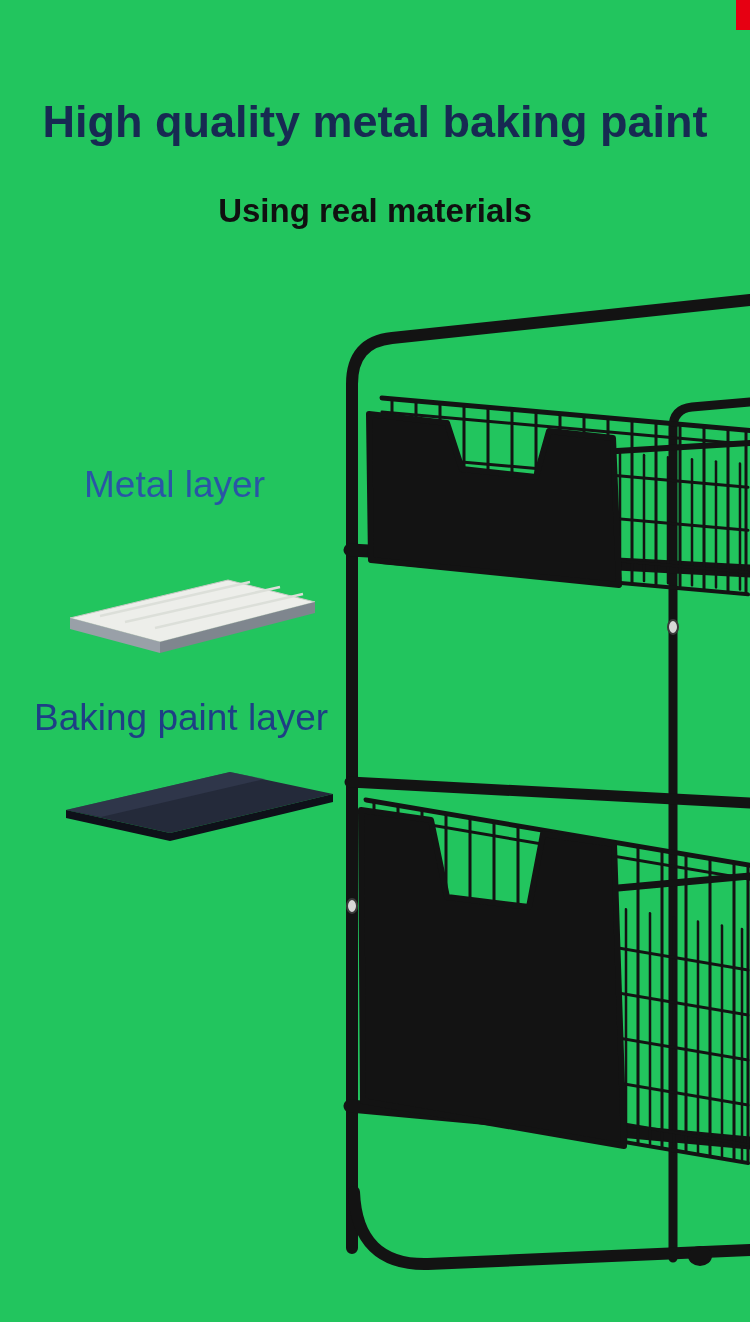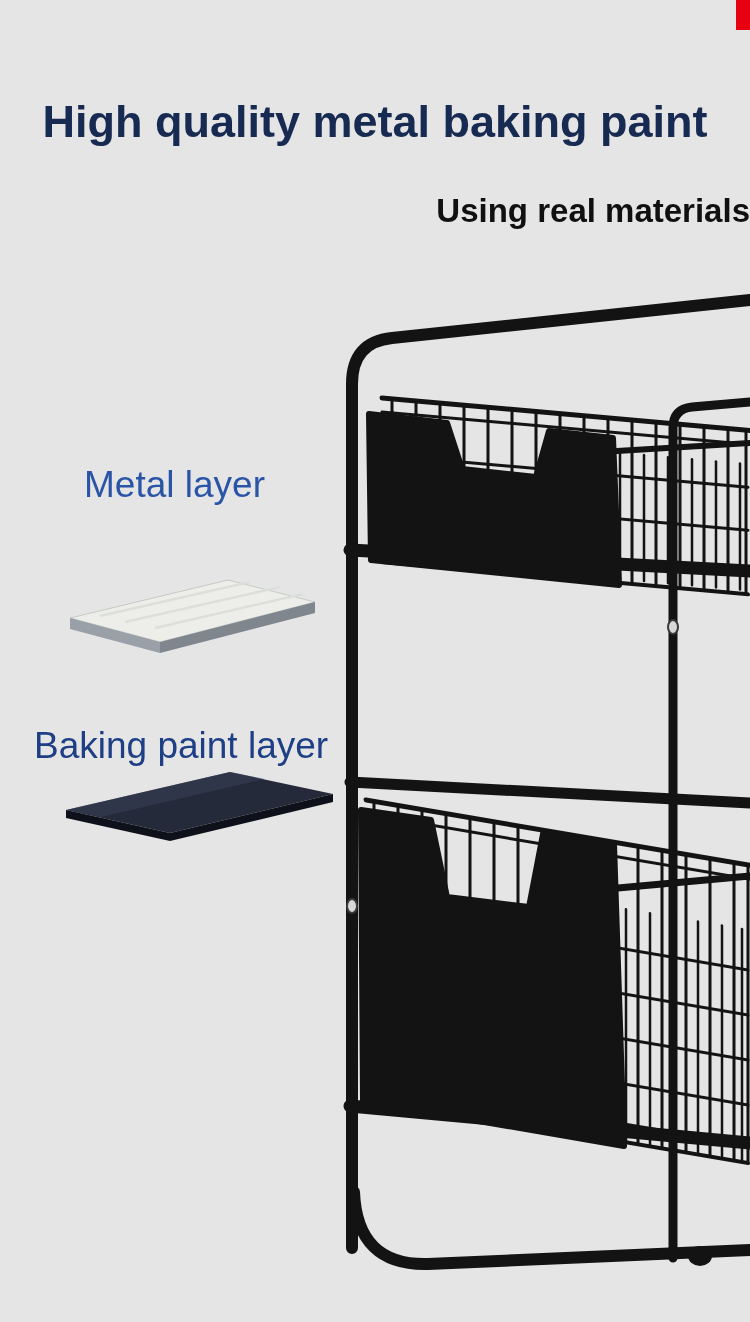--- a/index.html
+++ b/index.html
@@ -1,28 +1,28 @@
 <!DOCTYPE html>
 <html style="--title: #172a52; --subtitle: #101010; --metal-label: #2a55a6; --baking-label: #1e3f85; --corner-mark: #e60012; --rack: #131313; --metal-sheet-top: #edeeea; --metal-sheet-edge: #99a0a8; --metal-sheet-edge2: #7f868e; --paint-sheet-top: #242a3a; --paint-sheet-sheen: #39415a; --paint-sheet-edge: #0e1119;"><head>
 <meta charset="utf-8">
 <style>
   html,body{margin:0;padding:0;background:#ffffff;}
   body{width:750px;height:1322px;position:relative;font-family:"Liberation Sans",sans-serif;}
-  .canvas{position:absolute;left:0;top:0;width:750px;height:1322px;background:#e5e5e5;overflow:hidden;}
+  .canvas{position:absolute;left:0;top:0;width:750px;height:1322px;background:#22c55e;overflow:hidden;}
 
   .corner-mark{position:absolute;top:0;right:0;width:14px;height:30px;background:var(--corner-mark,#e60012);}
 
   .title{position:absolute;top:96px;left:0;width:100%;text-align:center;margin:0;
          font-size:45px;font-weight:700;color:var(--title,#172a52);white-space:nowrap;}
-  .subtitle{position:absolute;top:192px;left:0;width:100%;text-align:right;margin:0;
+  .subtitle{position:absolute;top:192px;left:0;width:100%;text-align:center;margin:0;
          font-size:33px;font-weight:700;color:var(--subtitle,#101010);}
 
   .layer-label{position:absolute;font-weight:400;font-size:37px;white-space:nowrap;}
   .metal-label{top:464px;left:84px;color:var(--metal-label,#2a55a6);}
-  .paint-label{top:697px;left:34px;color:var(--baking-label,#1e3f85);margin-top:28px;}
+  .paint-label{top:697px;left:34px;color:var(--baking-label,#1e3f85);}
 
   svg{position:absolute;display:block;}
   .rack-svg{left:0;top:0;width:750px;height:1322px;}
   .metal-sheet-svg{left:55px;top:570px;width:270px;height:100px;}
   .paint-sheet-svg{left:50px;top:765px;width:300px;height:85px;}
 
   .rack-line{fill:none;stroke:var(--rack,#131313);stroke-linecap:round;stroke-linejoin:round;}
   .w2{stroke-width:2.5}.w3{stroke-width:3}.w4{stroke-width:4}.w5{stroke-width:5}
   .w6{stroke-width:6}.w7{stroke-width:7}.w9{stroke-width:9}.w11{stroke-width:11}
   .w12{stroke-width:12}.w13{stroke-width:13}

